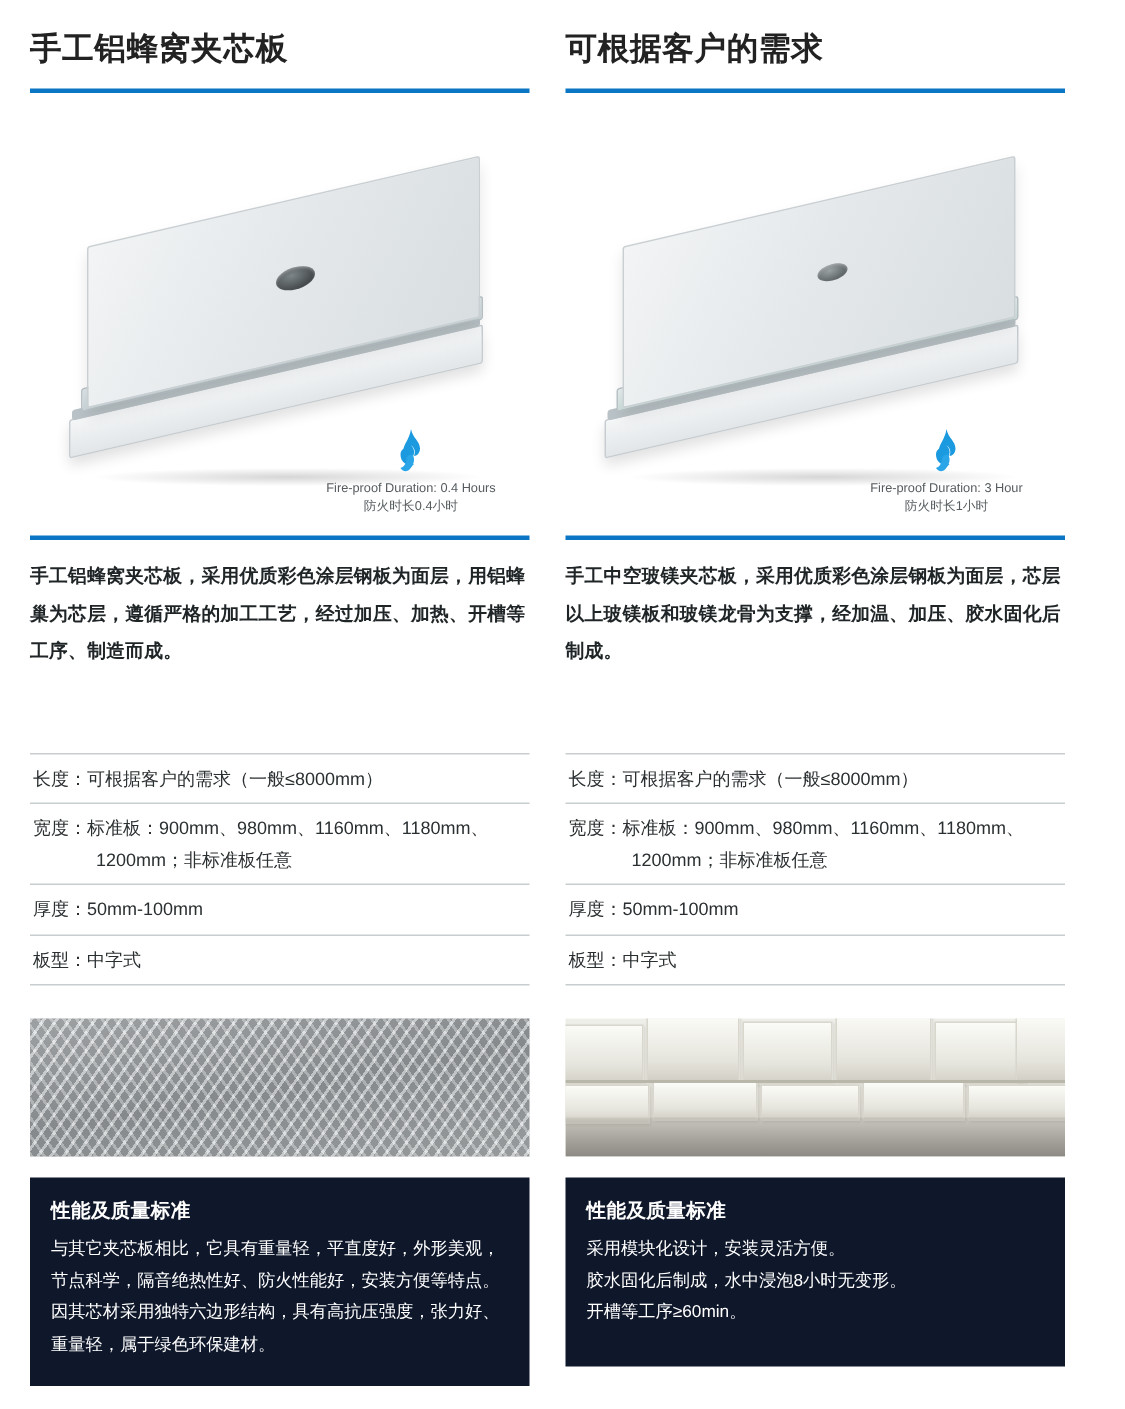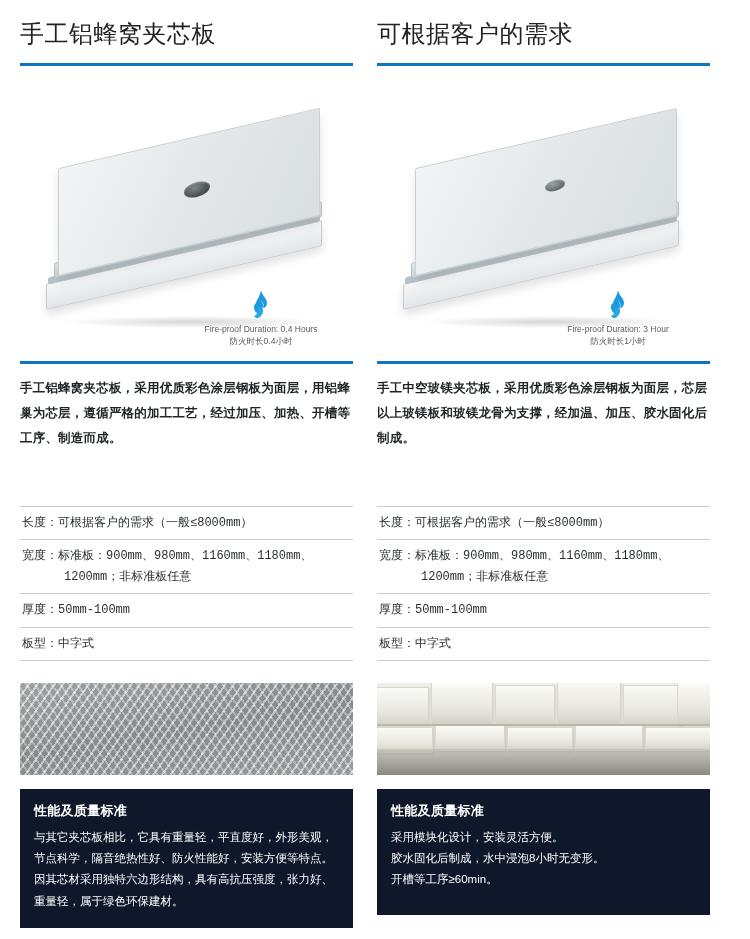--- a/index.html
+++ b/index.html
@@ -22,22 +22,22 @@
     padding: 18px 20px 0 20px;
     gap: 24px;
   }
   .col {
     width: 333px;
     flex: 0 0 333px;
   }
 
   
   .title {
-    font-size: 24px;
-    font-weight: normal;
+    font-size: 21px;
+    font-weight: bold;
     color: #222222;
     letter-spacing: 0.5px;
     padding-bottom: 13px;
   }
   .title-rule {
     height: 3px;
     background: #0b76c4;
     width: 100%;
   }
 
@@ -114,21 +114,21 @@
     position: absolute;
     left: 26px; top: 196px;
     width: 256px; height: 12px;
     background: radial-gradient(ellipse at center, rgba(0,0,0,0.16) 0%, rgba(0,0,0,0) 72%);
     transform: skewX(-22deg);
   }
 
   
   .fireproof {
     position: absolute;
-    right: 17px;
+    right: 4px;
     bottom: 0px;
     width: 150px;
     text-align: center;
   }
   .flame {
     display: block;
     margin: 0 auto 4px auto;
   }
   .fp-line {
     font-size: 8.5px;
@@ -149,21 +149,20 @@
     line-height: 2.0;
     color: #1f2426;
     letter-spacing: 0.2px;
     min-height: 104px;
   }
 
   
   .spec {
     margin-top: 26px;
     border-top: 1px solid #c7cdd0;
-    font-family: Liberation Mono, monospace;
   }
   .spec-row {
     border-bottom: 1px solid #c7cdd0;
     font-size: 12px;
     color: #2a2f31;
     line-height: 1.7;
     padding: 6px 2px 6px 2px;
   }
   .spec-row .sub {
     display: block;

